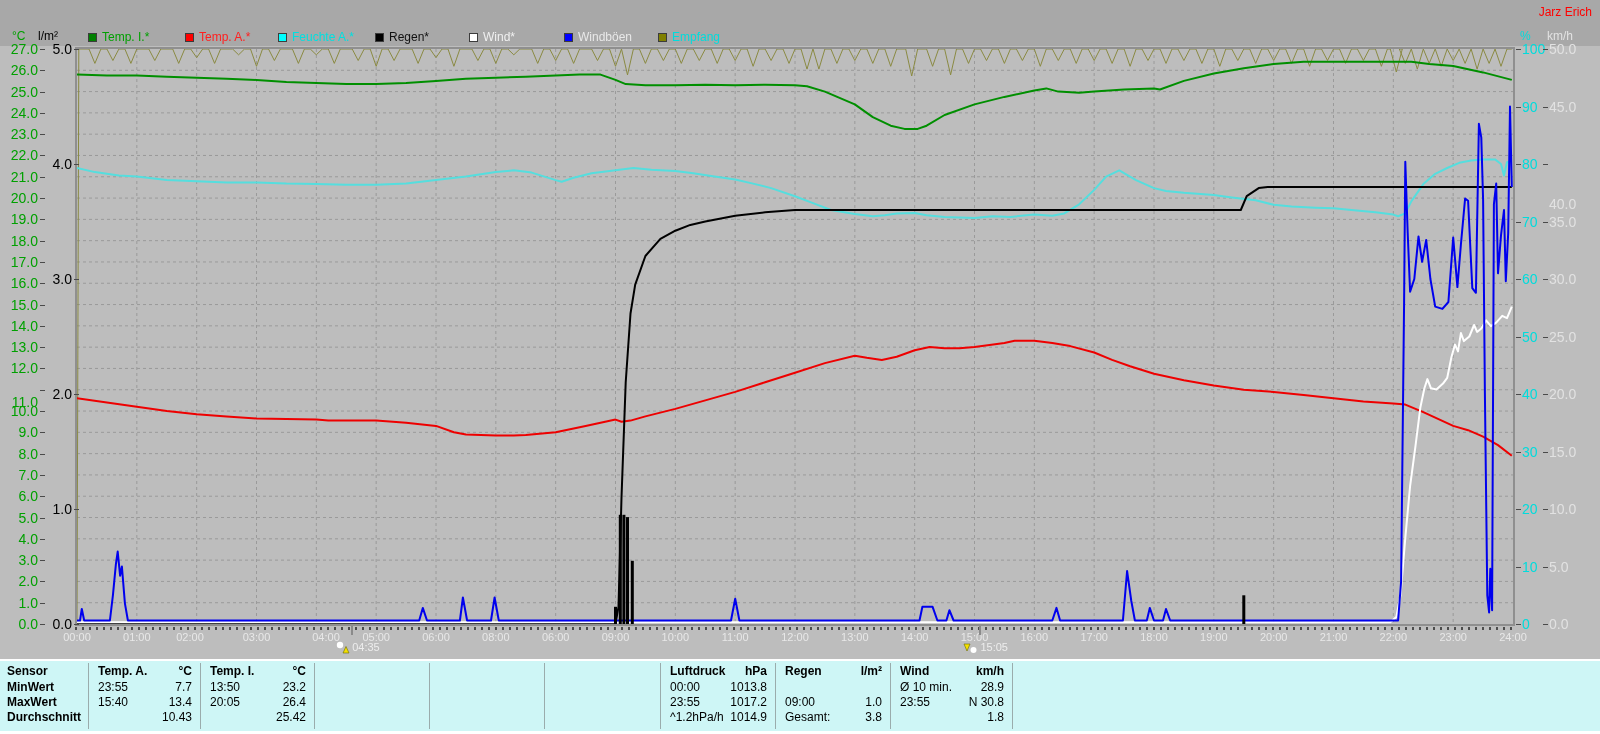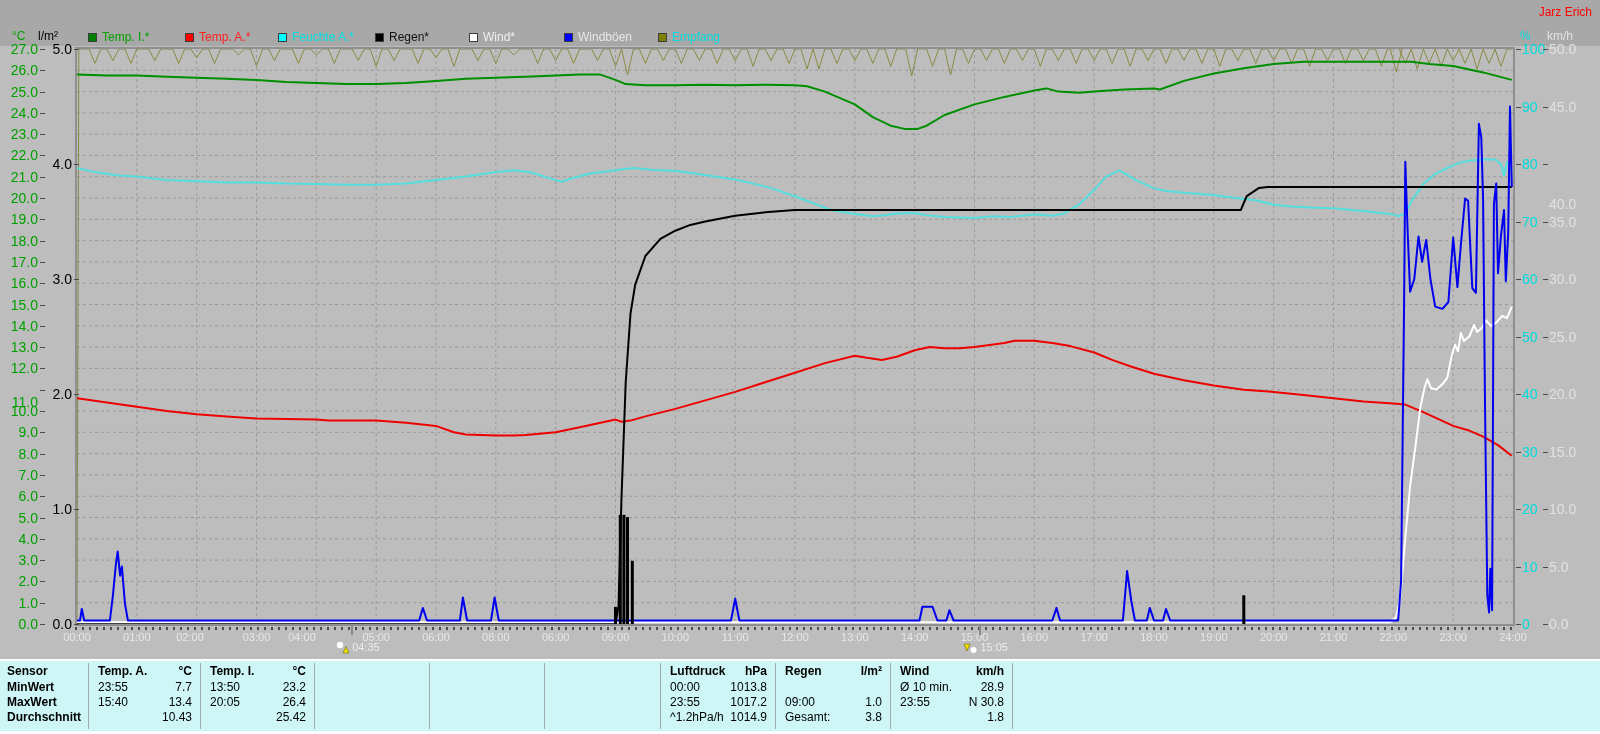--- a/index.html
+++ b/index.html
@@ -238,21 +238,21 @@
       <div class="ylab" style="top: 560.5px; left: 1549px; width: 32px; color: rgb(226, 226, 226);">5.0</div>
       <div class="tick" style="top: 566.5px; left: 1543px; background: rgb(74, 74, 74);"></div>
       <div class="ylab" style="top: 618px; left: 1549px; width: 32px; color: rgb(226, 226, 226);">0.0</div>
       <div class="tick" style="top: 624px; left: 1543px; background: rgb(74, 74, 74);"></div>
     </div>
   <div id="xlabels">
       <div class="xlab" style="left: 55px;">00:00</div>
       <div class="xlab" style="left: 114.833px;">01:00</div>
       <div class="xlab" style="left: 168px;">02:00</div>
       <div class="xlab" style="left: 234.5px;">03:00</div>
-      <div class="xlab" style="left: 280px;">04:00</div>
+      <div class="xlab" style="left: 304px;">04:00</div>
       <div class="xlab" style="left: 354.167px;">05:00</div>
       <div class="xlab" style="left: 414px;">06:00</div>
       <div class="xlab" style="left: 473.833px;">08:00</div>
       <div class="xlab" style="left: 533.667px;">06:00</div>
       <div class="xlab" style="left: 593.5px;">09:00</div>
       <div class="xlab" style="left: 653.333px;">10:00</div>
       <div class="xlab" style="left: 713.167px;">11:00</div>
       <div class="xlab" style="left: 773px;">12:00</div>
       <div class="xlab" style="left: 832.833px;">13:00</div>
       <div class="xlab" style="left: 892.667px;">14:00</div>

